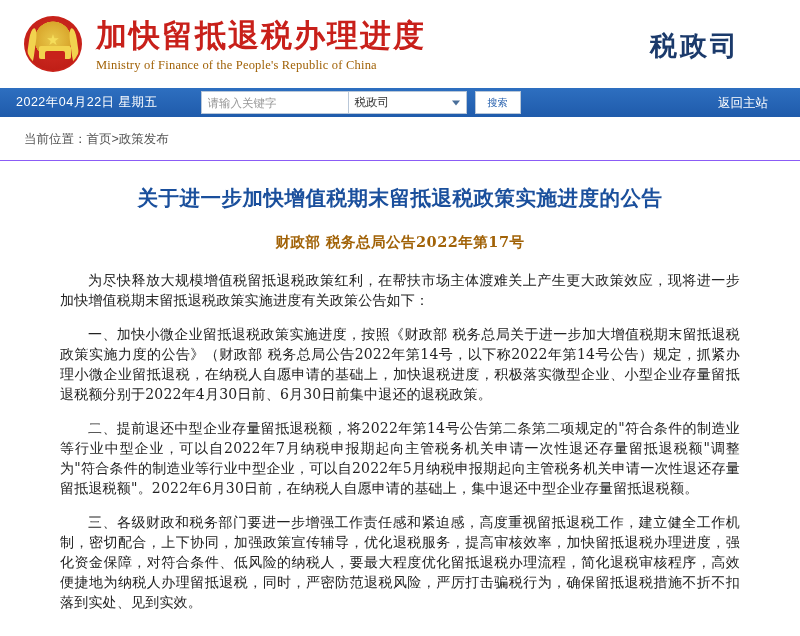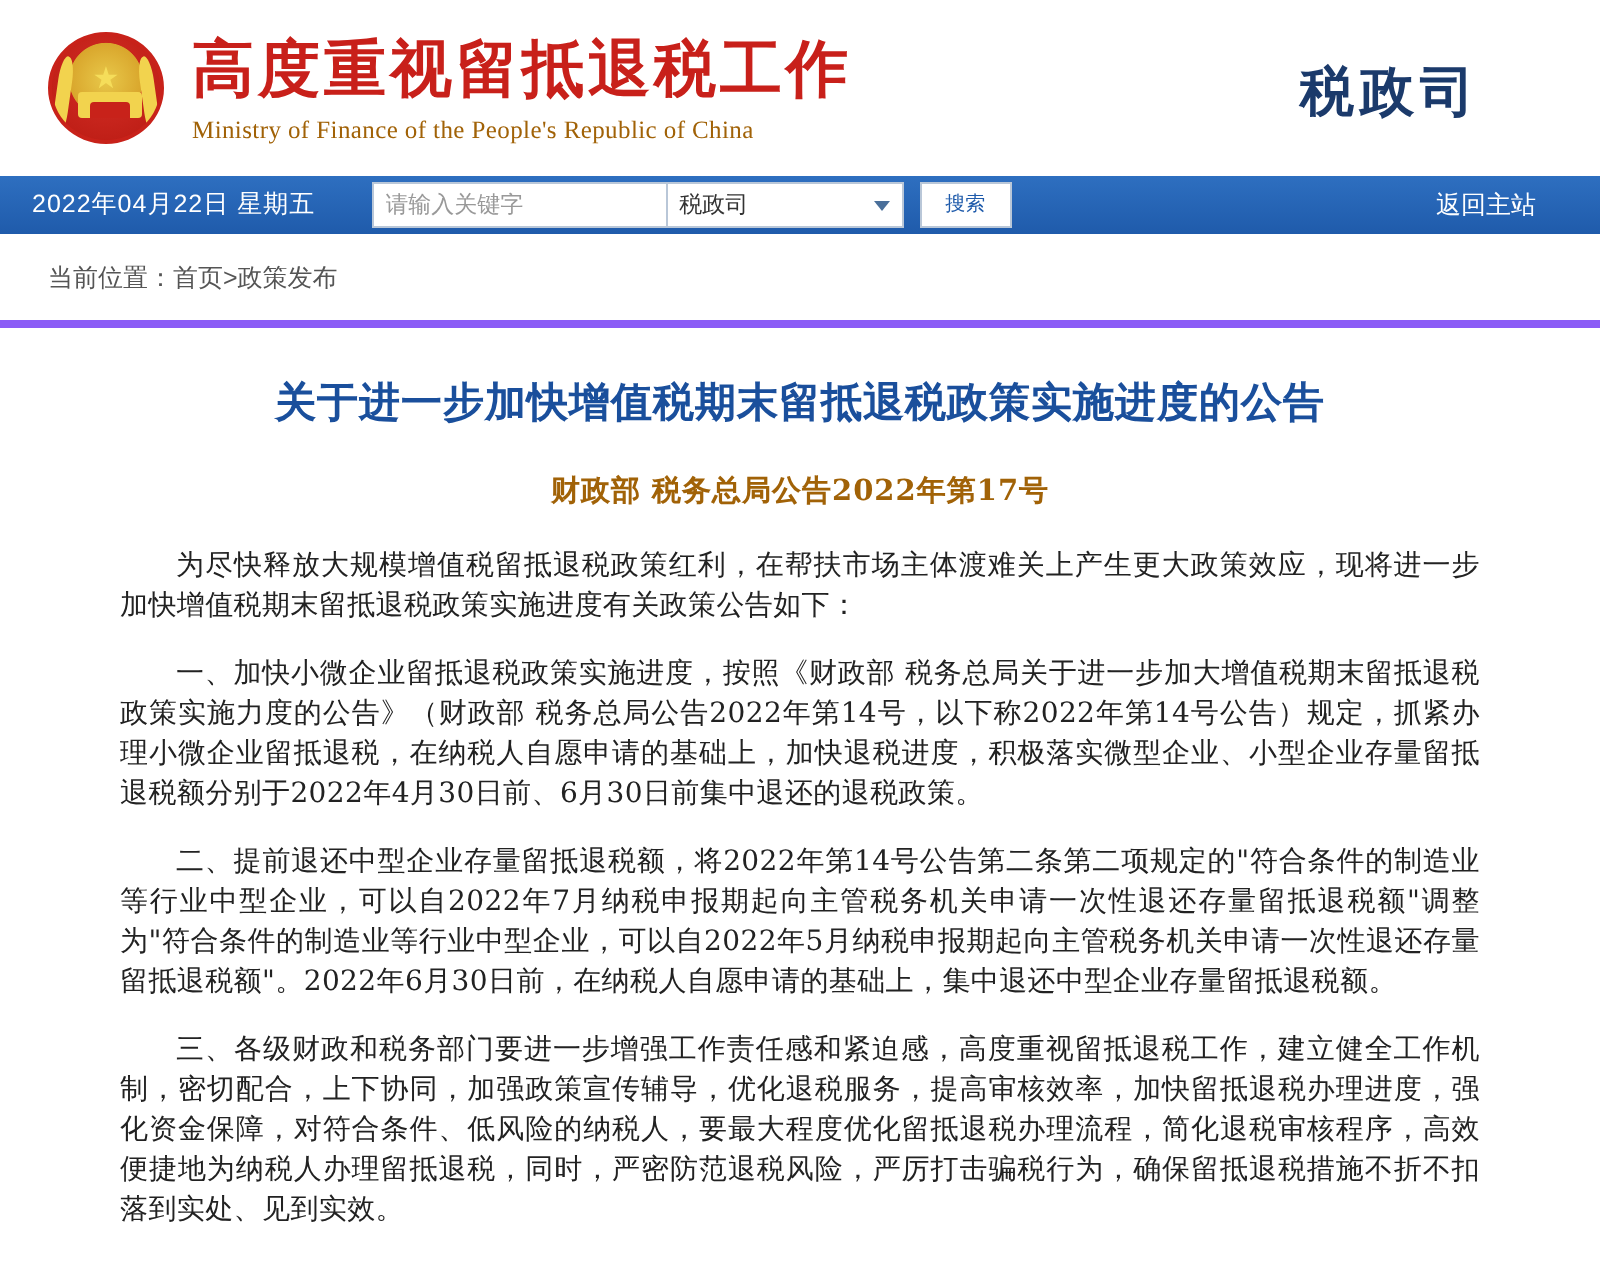--- a/index.html
+++ b/index.html
@@ -115,21 +115,21 @@
   }
   .nav-date {
     color: #ffffff;
     font-size: 12.5px;
     letter-spacing: 0.5px;
     white-space: nowrap;
   }
   .search-wrap {
     display: flex;
     align-items: flex-end;
-    margin-left: 28px;
+    margin-left: 43px;
   }
   .search-input {
     width: 148px; height: 23px;
     border: 1px solid #b9c7d8;
     background: #fff;
     font-size: 11.5px;
     color: #333;
     padding: 0 6px;
     outline: none;
     font-family: "Liberation Sans", sans-serif;
@@ -169,21 +169,21 @@
     position: absolute;
     right: 32px;
     top: 50%;
     transform: translateY(-50%);
     font-size: 12.5px;
     color: #ffffff;
   }
 
   
   .crumb-zone {
-    border-bottom: 4px solid #8b5cf6;
+    border-bottom: 1px solid #8b5cf6;
     padding: 14px 24px 12px 24px;
     background: #fff;
   }
   .crumb {
     font-size: 12.5px;
     color: #555;
   }
 
   
   .article {
@@ -227,21 +227,21 @@
   <div class="header">
     <div class="emblem">
       <div class="circle">
         <div class="grain-l"></div>
         <div class="grain-r"></div>
         <div class="star">★</div>
         <div class="gate"></div>
       </div>
     </div>
     <div class="title-block">
-      <div class="cn-title">高度重视留抵退税工作</div>
+      <div class="cn-title">加快留抵退税办理进度</div>
       <div class="en-title">Ministry of Finance of the People's Republic of China</div>
     </div>
     <div class="dept-name">税政司</div>
   </div>
 
   <div class="navbar">
     <div class="nav-date">2022年04月22日 星期五</div>
     <div class="search-wrap">
       <input class="search-input" type="text" placeholder="请输入关键字" style="">
       <div class="search-select">

